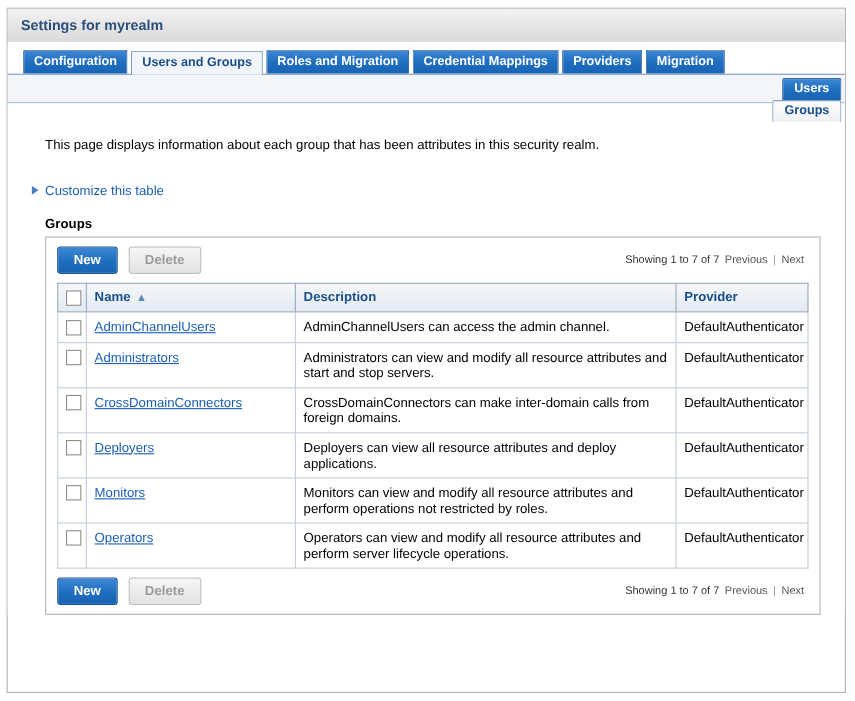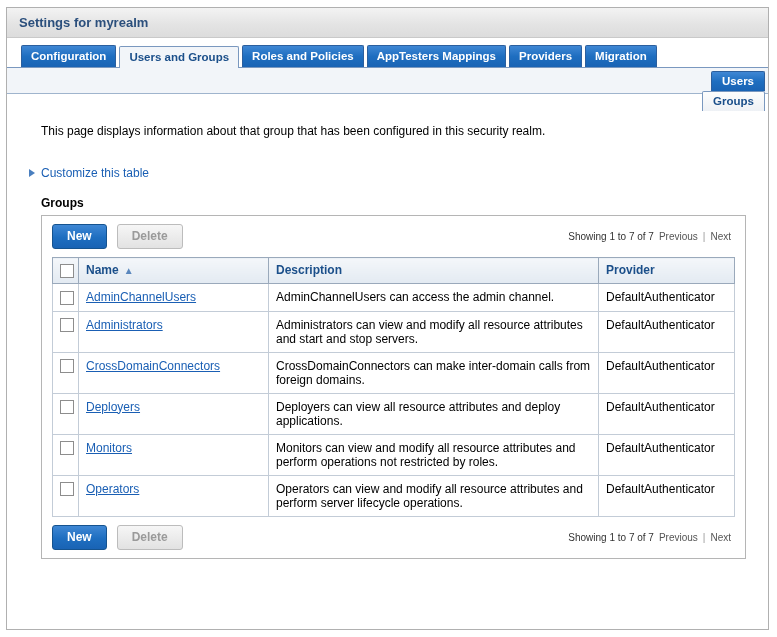--- a/index.html
+++ b/index.html
@@ -210,21 +210,21 @@
   table.grid td {
     border: 1px solid #c3ccd7;
     font-size: 12px;
     padding: 6px 7px;
     vertical-align: top;
     background: #ffffff;
     color: #000;
   }
   .col-check { width: 26px; text-align: center; }
   .col-name  { width: 190px; margin-left: 34px; }
-  .col-prov  { width: 136px; }
+  .col-prov  { width: 120px; }
   .cellbox {
     width: 12px; height: 12px;
     border: 1px solid #8d8d8d;
     background: #ffffff;
     display: inline-block;
     vertical-align: middle;
     cursor: pointer;
   }
   .sort-caret {
     display: inline-block;
@@ -243,34 +243,34 @@
 
 <div class="page-frame">
 
   <div class="title-bar">
     <span class="title-text">Settings for myrealm</span>
   </div>
 
   <div class="tabstrip-primary">
     <div class="tab inactive">Configuration</div>
     <div class="tab active">Users and Groups</div>
-    <div class="tab inactive">Roles and Policies</div>
-    <div class="tab inactive">AppTesters Mappings</div>
+    <div class="tab inactive">Roles and Migration</div>
+    <div class="tab inactive">Credential Mappings</div>
     <div class="tab inactive">Providers</div>
     <div class="tab inactive">Migration</div>
   </div>
 
   <div class="tabstrip-secondary">
     <div class="subtab active">Users</div>
     <div class="subtab inactive">Groups</div>
   </div>
 
   <div class="content">
 
-    <div class="intro-text">This page displays information about that group that has been configured in this security realm.</div>
+    <div class="intro-text">This page displays information about each group that has been attributes in this security realm.</div>
 
     <div class="customize-row">
       <span class="tri"></span>
       <span class="link">Customize this table</span>
     </div>
 
     <div class="section-title">Groups</div>
 
     <div class="panel">
 

